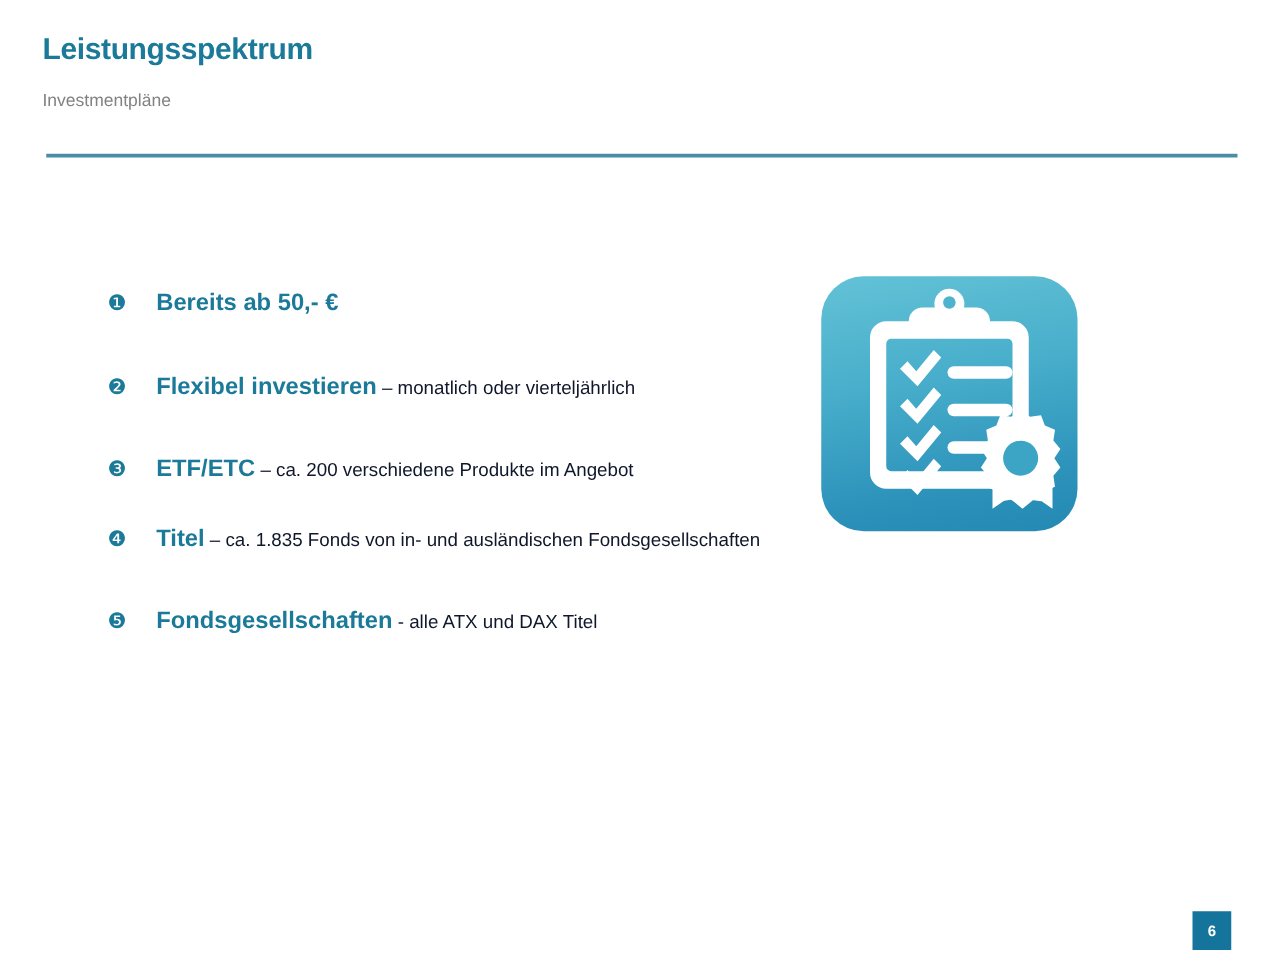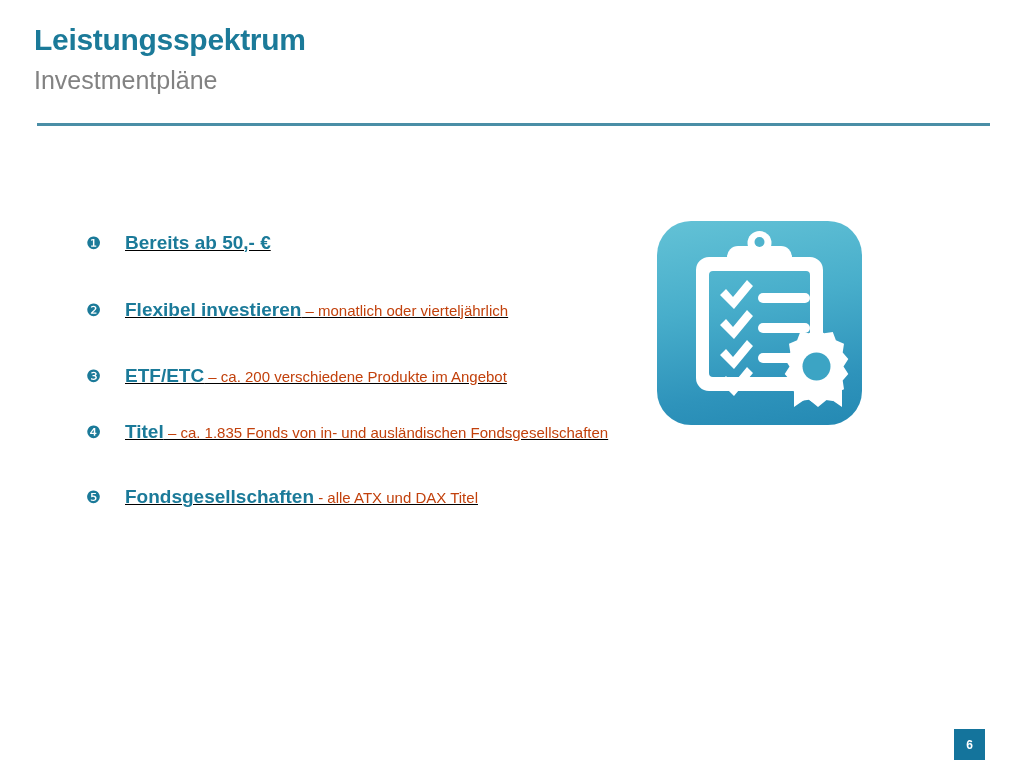--- a/index.html
+++ b/index.html
@@ -22,30 +22,30 @@
   }
 
   
   .header {
     position: absolute;
     left: 34px;
     top: 22px;
     width: 956px;
   }
   .slide-title {
-    font-size: 30px;
+    font-size: 24px;
     font-weight: bold;
     color: #1b7a99;
     letter-spacing: -0.3px;
     line-height: 36px;
     margin: 0;
     white-space: nowrap;
   }
   .slide-subtitle {
-    font-size: 25px;
+    font-size: 14px;
     font-weight: normal;
     color: #828282;
     line-height: 28px;
     margin: 8px 0 0 0;
     white-space: nowrap;
   }
   .header-rule {
     position: absolute;
     left: 37px;
     top: 123px;
@@ -76,31 +76,30 @@
     flex: 0 0 auto;
     width: 39px;
     font-size: 17px;
     line-height: 1;
     color: #1b7a99;
     font-family: "DejaVu Sans", sans-serif;
   }
   .bullet-text {
     flex: 1 1 auto;
     line-height: 1.15;
-    text-decoration: underline;
   }
   .bullet-lead {
     font-size: 19px;
     font-weight: bold;
     color: #1b7a99;
   }
   .bullet-rest {
     font-size: 15px;
     font-weight: normal;
-    color: #c2410c;
+    color: #0f172a;
   }
 
   
   .icon-tile {
     position: absolute;
     left: 657px;
     top: 221px;
     width: 205px;
     height: 204px;
     border-radius: 34px;

